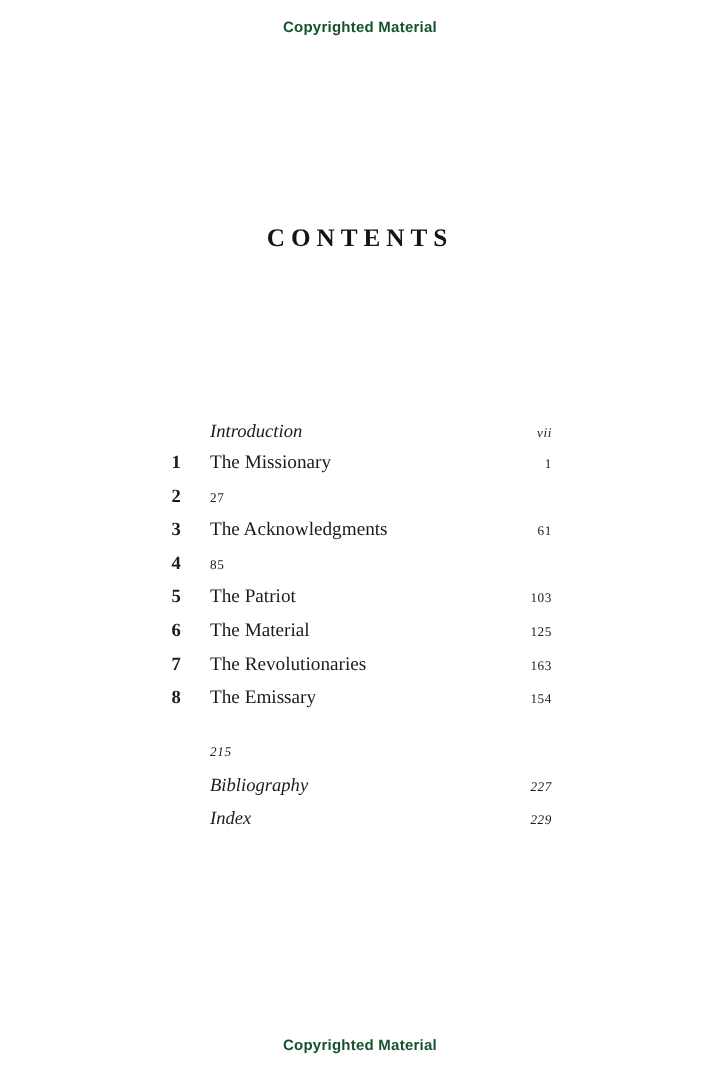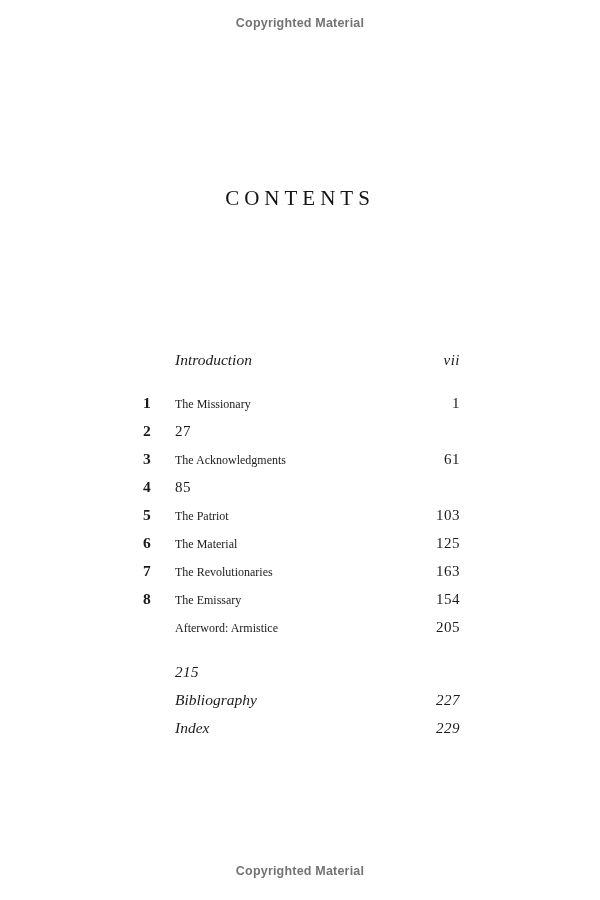--- a/index.html
+++ b/index.html
@@ -13,34 +13,34 @@
     overflow: hidden;
   }
   .watermark {
     position: absolute;
     left: 0;
     width: 100%;
     text-align: center;
     font-family: "Liberation Sans", sans-serif;
     font-weight: 700;
     font-size: 12.5px;
-    color: #737373;
+    color: #14532d;
     letter-spacing: 0.2px;
   }
   .watermark.top { top: 16px; }
   .watermark.bottom { top: 864px; }
   .book-title {
     position: absolute;
     top: 186px;
     left: 0;
     width: 100%;
     text-align: center;
     font-size: 21px;
     letter-spacing: 5px;
-    font-weight: 400;
+    font-weight: 700;
     color: #141414;
   }
   .toc {
     position: absolute;
     top: 348px;
     left: 140px;
     width: 320px;
   }
   .toc-row {
     display: flex;
@@ -50,31 +50,31 @@
   }
   .toc-row .num {
     flex: 0 0 35px;
     padding-left: 3px;
     font-weight: 700;
     font-size: 15.5px;
     box-sizing: border-box;
   }
   .toc-row .label {
     flex: 1 1 auto;
-    font-size: 12px;
+    font-size: 16px;
     white-space: nowrap;
     overflow: hidden;
   }
   .toc-row .pg {
     flex: 0 0 auto;
-    font-size: 15px;
+    font-size: 11px;
     text-align: left;
     letter-spacing: 0.5px;
   }
-  .front-matter { margin-bottom: 17px; }
+  .front-matter { margin-bottom: 0; }
   .front-matter .toc-row { height: 24px; line-height: 24px; }
   .front-matter .label, .front-matter .pg,
   .back-matter .label, .back-matter .pg {
     font-style: italic;
   }
   .front-matter .label, .back-matter .label { font-size: 15.5px; }
   .back-matter { margin-top: 17px; }
 </style>
 </head>
 <body>
@@ -137,25 +137,20 @@
           <span class="label">The Revolutionaries</span>
           <span class="pg">163</span>
         </div>
 
         <div class="toc-row">
           <span class="num">8</span>
           <span class="label">The Emissary</span>
           <span class="pg">154</span>
         </div>
 
-        <div class="toc-row">
-          <span class="num"></span>
-          <span class="label">Afterword: Armistice</span>
-          <span class="pg">205</span>
-        </div>
       </div>
 
     <div class="back-matter">
 
         <div class="toc-row">
           <span class="num"></span>
           <span class="pg">215</span>
         </div>
 
 

